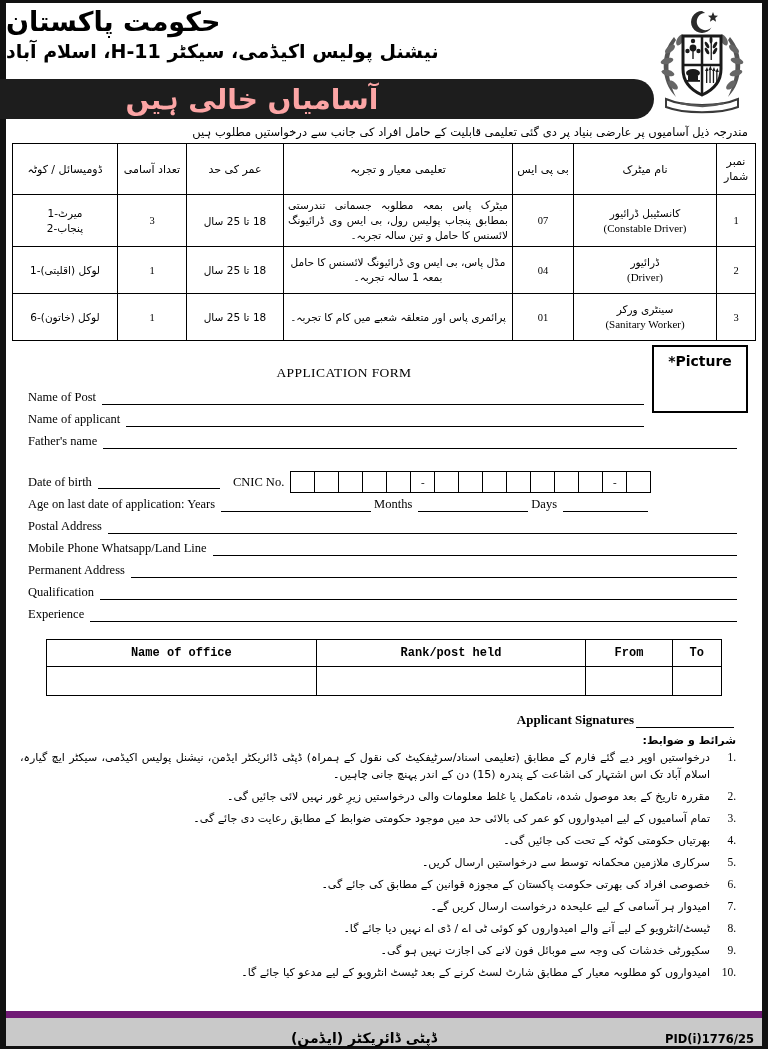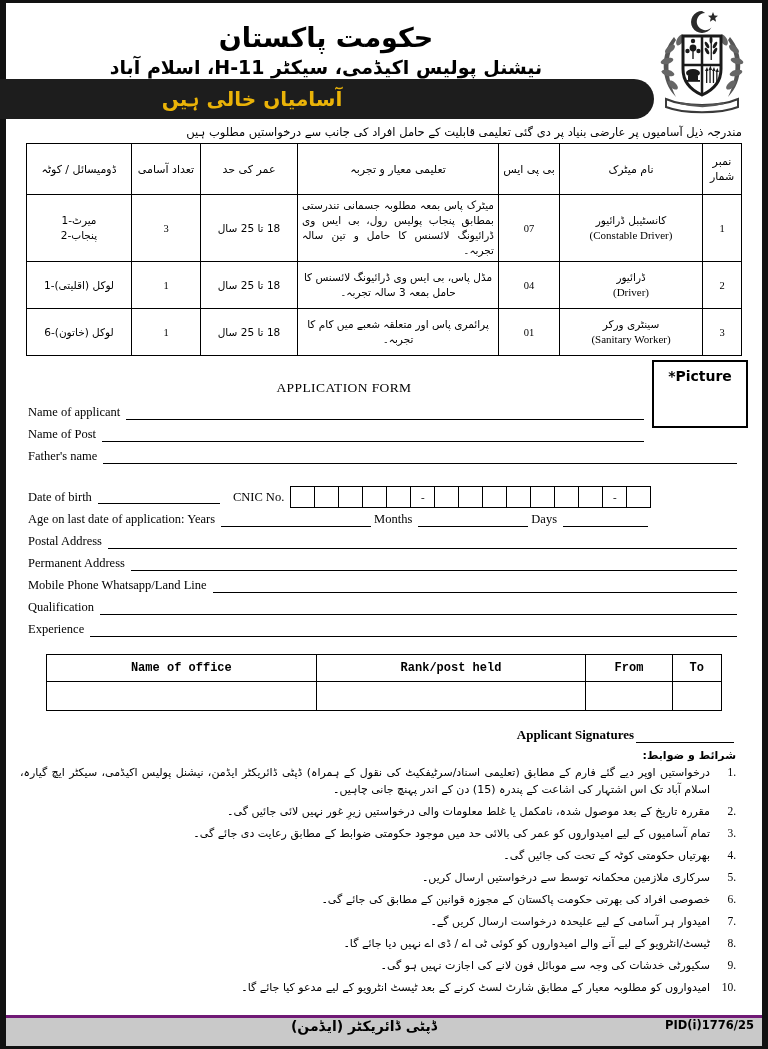--- a/index.html
+++ b/index.html
@@ -15,21 +15,21 @@
     border-right:6px solid #111;
     border-top:3px solid #111;
     border-bottom:3px solid #111;
     background:#fff;
   }
   
   .header{
     position:relative;height:118px;
   }
   .hdr-text{
-    position:absolute;left:0;right:116px;top:16px;text-align:center;
+    position:absolute;left:0;right:116px;top:0;text-align:left;
   }
   .gov-title{
     font-family:"DejaVu Sans", sans-serif;
     font-weight:bold;font-size:27px;line-height:30px;
     margin-top:4px;direction:rtl;letter-spacing:0px;
   }
   .academy-title{
     font-family:"DejaVu Sans", sans-serif;
     font-weight:bold;font-size:19px;line-height:24px;
     direction:rtl;margin-top:2px;
@@ -41,33 +41,33 @@
     position:absolute;left:0;right:108px;top:76px;height:42px;
   }
   .banner{
     position:absolute;left:-6px;top:0;right:0;height:40px;
     background:#1d1d1d;
     border-top-right-radius:22px;border-bottom-right-radius:22px;
     display:flex;align-items:center;justify-content:center;
   }
   .banner span{
     font-family:"DejaVu Sans", sans-serif;
-    color:#eab308;font-weight:bold;font-size:20px;direction:rtl;
+    color:#fca5a5;font-weight:bold;font-size:28px;direction:rtl;
     padding-right:150px;
   }
   
   .subtitle{
     direction:rtl;text-align:right;
     font-family:"DejaVu Sans", sans-serif;
     font-size:11.5px;line-height:15px;
-    padding:4px 20px 3px 14px;
+    padding:4px 14px 3px 14px;
     letter-spacing:0px;
   }
   
-  .jobs-wrap{padding:0 20px;}
+  .jobs-wrap{padding:0 6px;}
   table.jobs{
     width:100%;border-collapse:collapse;
     direction:rtl;table-layout:fixed;
   }
   table.jobs th, table.jobs td{
     border:1px solid #000;
     vertical-align:middle;
     padding:3px 4px;
     font-size:10.5px;
   }
@@ -162,22 +162,22 @@
   }
   .cond-num{
     flex:0 0 22px;text-align:right;padding-left:4px;direction:ltr;
     font-family:"Liberation Serif",serif;font-size:11.5px;
   }
   .cond-txt{flex:1;text-align:justify;text-align-last:right;}
   .cond-txt.one-line{text-align:right;text-align-last:right;}
   
   .footer{
     position:absolute;left:0;right:0;bottom:0;height:28px;
-    background:#c9c9c9;display:flex;align-items:flex-start;
-    border-top:3px solid #701a75;
+    background:#c9c9c9;display:flex;align-items:flex-end;
+    border-top:7px solid #701a75;
   }
   .footer .dd{
     flex:1;text-align:center;direction:rtl;
     font-family:"DejaVu Sans", sans-serif;font-weight:bold;font-size:14px;
     padding-right:40px;
   }
   .footer .pid{
     position:absolute;right:8px;
     font-family:"DejaVu Sans", sans-serif;font-weight:bold;font-size:11.5px;
   }
@@ -298,21 +298,21 @@
             <div>پنجاب-2</div>
           </td>
         </tr>
         <tr>
           <td class="c-sr">2</td>
           <td class="c-name post-cell">
             <div class="urdu">ڈرائیور</div>
             <div class="eng">(Driver)</div>
           </td>
           <td class="c-bps eng">04</td>
-          <td class="c-qual qual-cell center urdu">مڈل پاس، بی ایس وی ڈرائیونگ لائسنس کا حامل بمعہ 3 سالہ تجربہ۔</td>
+          <td class="c-qual qual-cell center urdu">مڈل پاس، بی ایس وی ڈرائیونگ لائسنس کا حامل بمعہ 1 سالہ تجربہ۔</td>
           <td class="c-age urdu">18 تا 25 سال</td>
           <td class="c-num eng">1</td>
           <td class="c-quota quota-cell urdu">
             <div>لوکل (اقلیتی)-1</div>
           </td>
         </tr>
         <tr>
           <td class="c-sr">3</td>
           <td class="c-name post-cell">
             <div class="urdu">سینٹری ورکر</div>
@@ -332,26 +332,26 @@
 
   <div class="form-sec">
 
     <div class="picbox">
       <span>*Picture</span>
     </div>
 
     <div class="form-title">APPLICATION FORM</div>
 
     <div class="frow">
+      <span class="flab">Name of Post</span>
+      <span class="fline short-right"></span>
+    </div>
+
+    <div class="frow">
       <span class="flab">Name of applicant</span>
-      <span class="fline short-right"></span>
-    </div>
-
-    <div class="frow">
-      <span class="flab">Name of Post</span>
       <span class="fline short-right"></span>
     </div>
 
     <div class="frow">
       <span class="flab">Father's name</span>
       <span class="fline"></span>
     </div>
 
     <div class="gap"></div>
 
@@ -387,26 +387,26 @@
       <span class="fline w4"></span>
     </div>
 
 
     <div class="frow">
       <span class="flab">Postal Address</span>
       <span class="fline"></span>
     </div>
 
     <div class="frow">
+      <span class="flab">Mobile Phone Whatsapp/Land Line</span>
+      <span class="fline"></span>
+    </div>
+
+    <div class="frow">
       <span class="flab">Permanent Address</span>
-      <span class="fline"></span>
-    </div>
-
-    <div class="frow">
-      <span class="flab">Mobile Phone Whatsapp/Land Line</span>
       <span class="fline"></span>
     </div>
 
     <div class="frow">
       <span class="flab">Qualification</span>
       <span class="fline"></span>
     </div>
 
     <div class="frow">
       <span class="flab">Experience</span>

